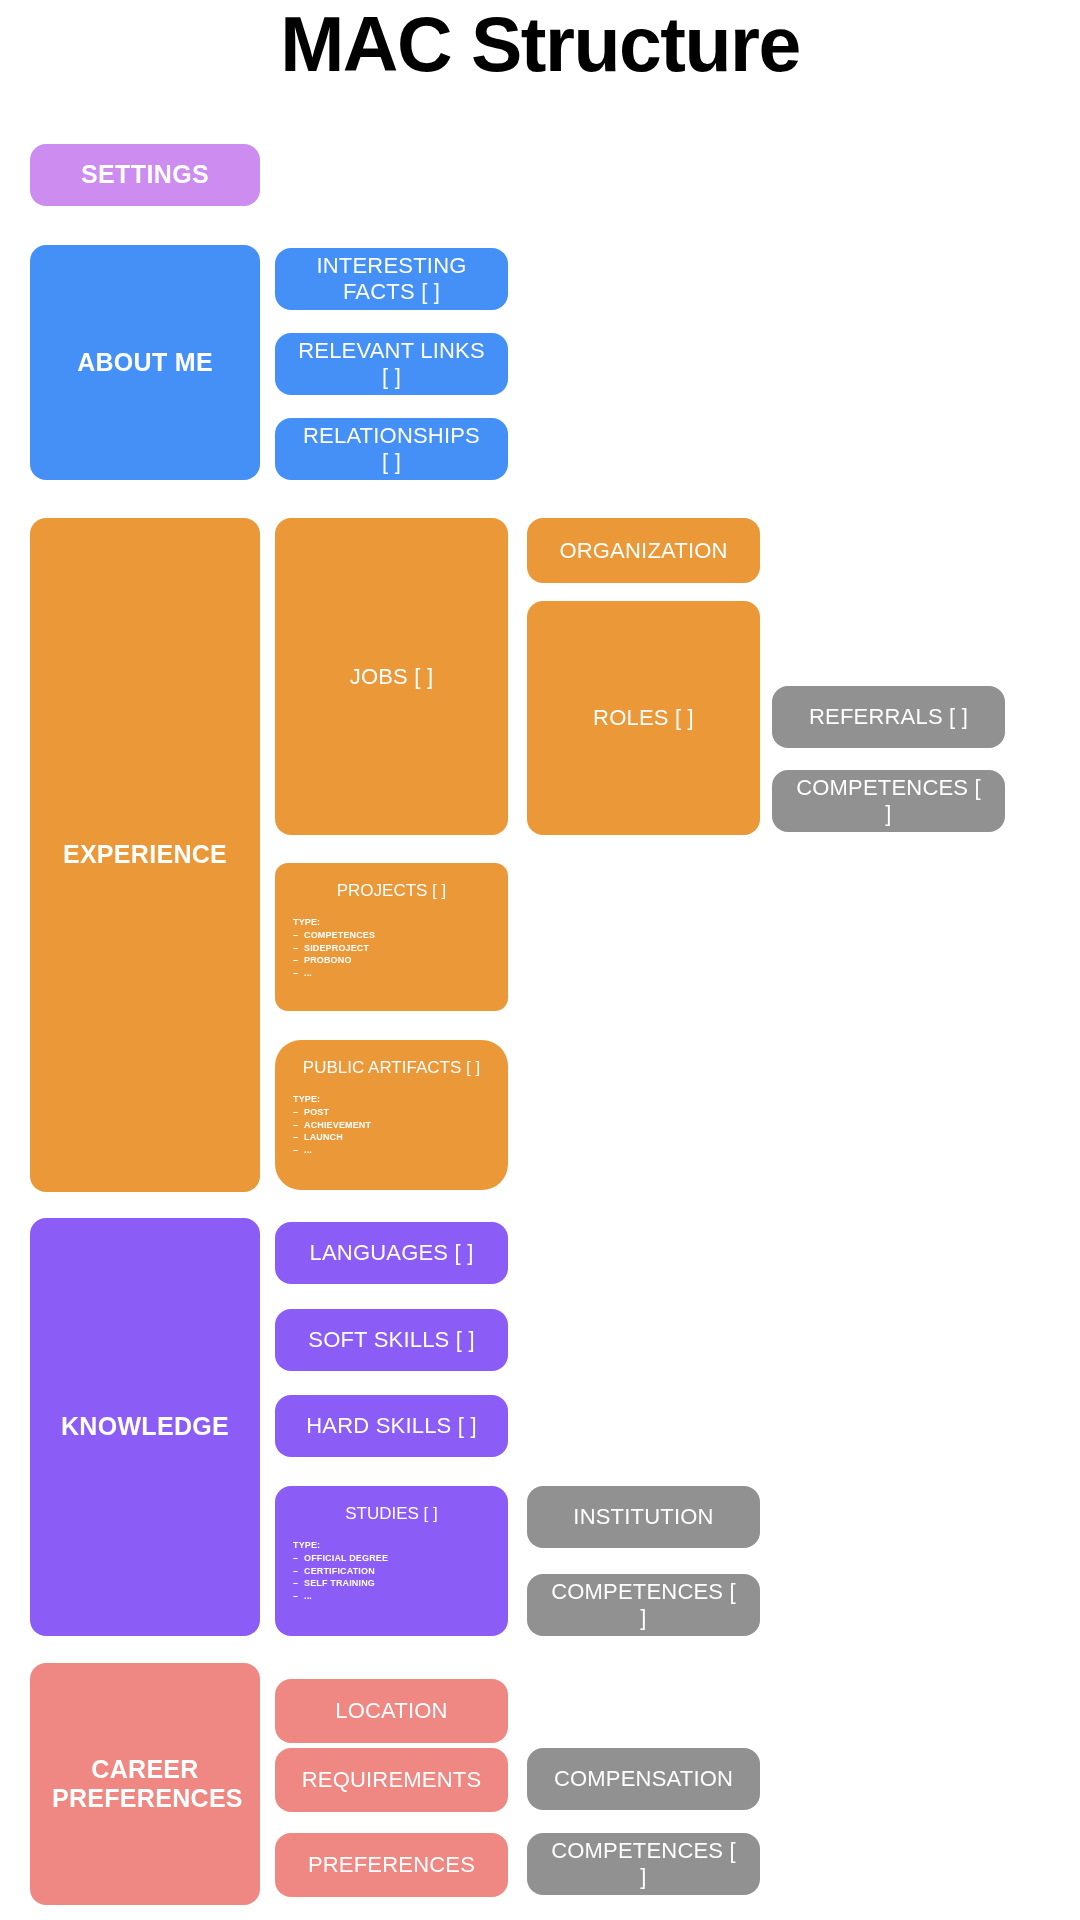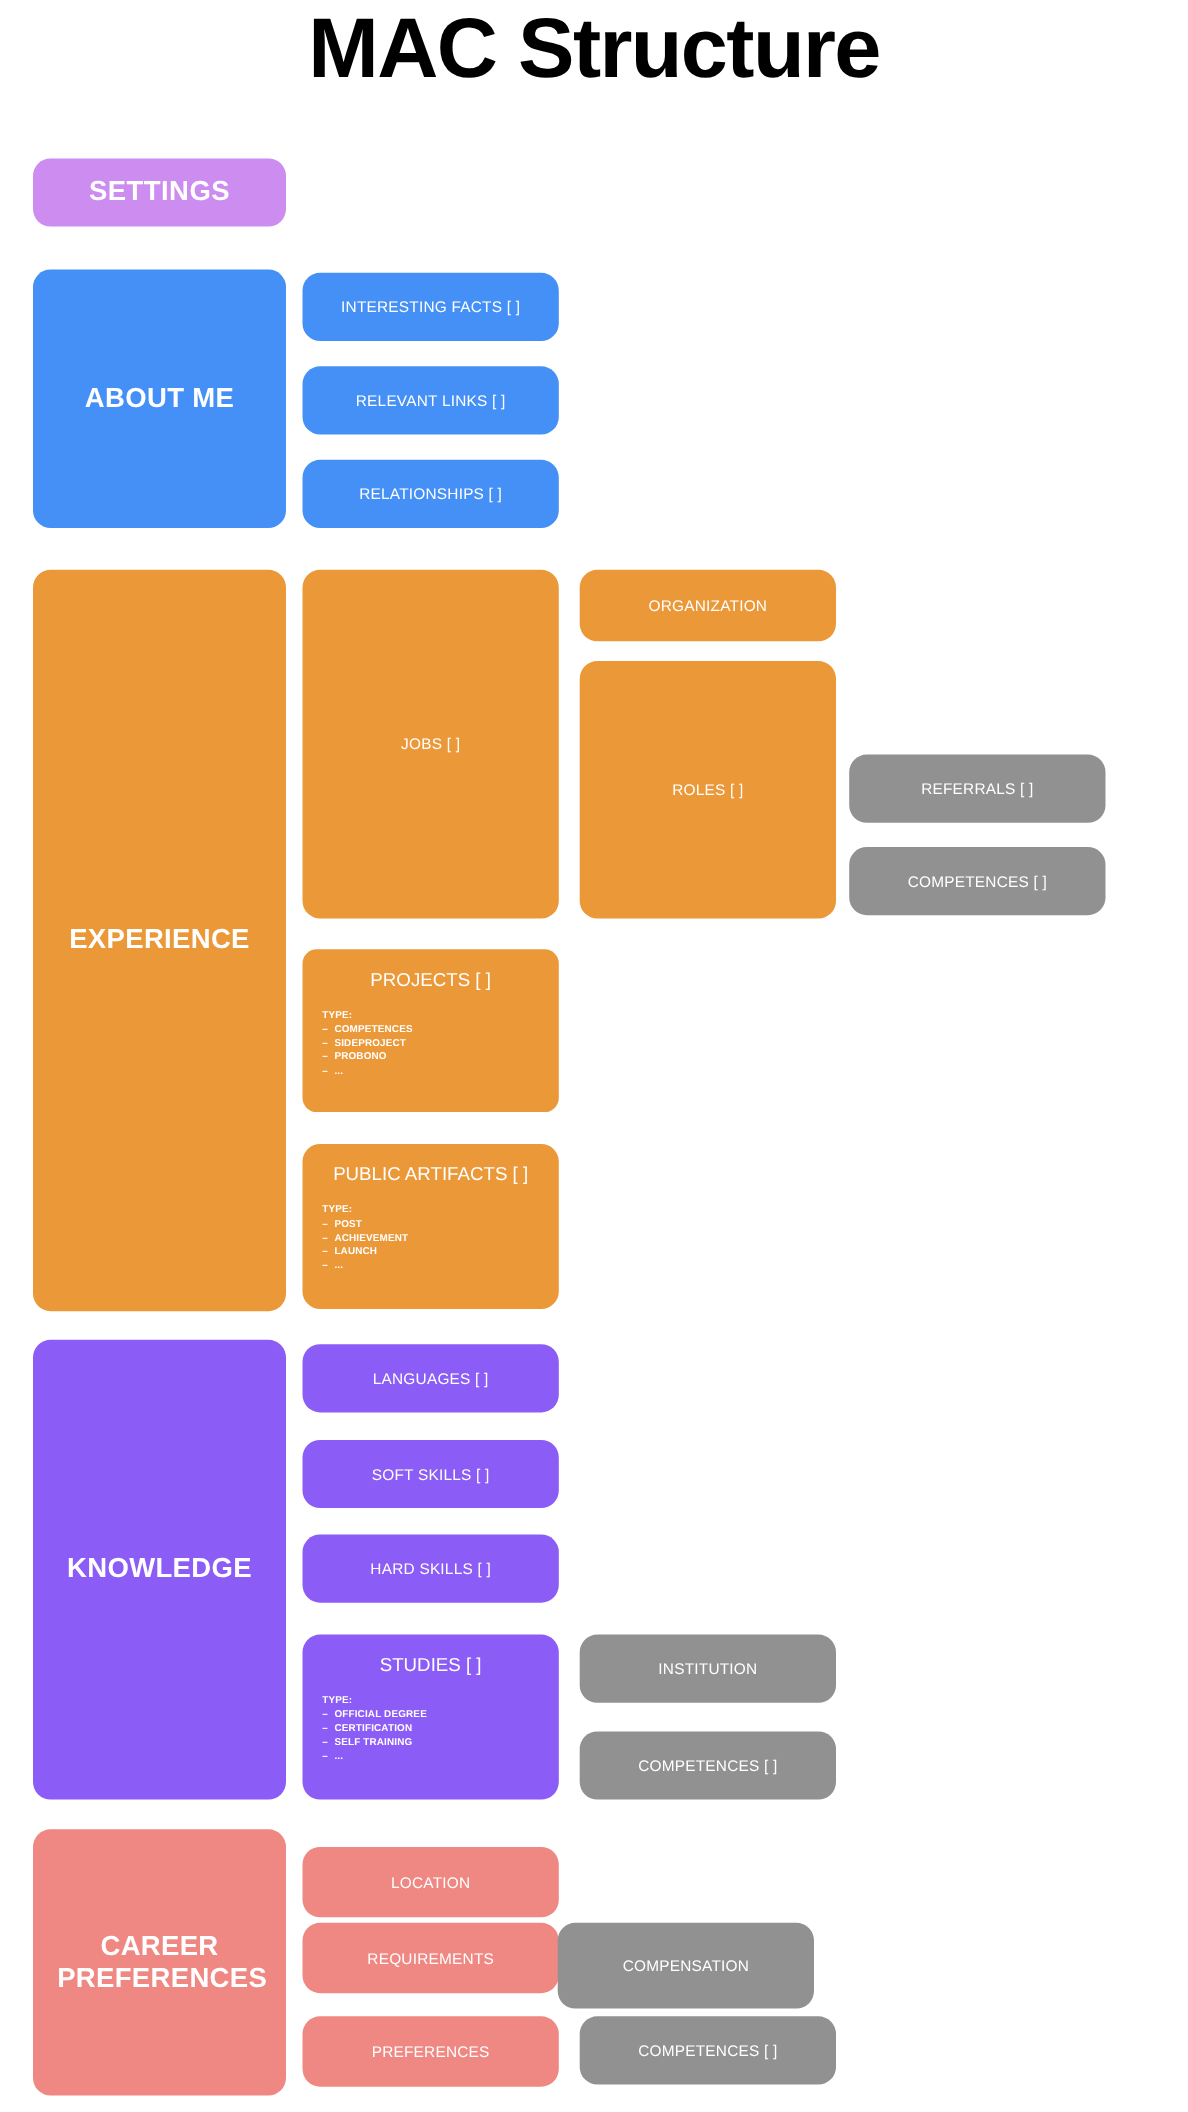--- a/index.html
+++ b/index.html
@@ -57,21 +57,21 @@
   .c-red    { background: #ef8882; }
   .c-gray   { background: #919191; }
 
   
   .pillar {
     font-size: 25px;
     font-weight: 700;
     letter-spacing: 0.3px;
   }
   .child {
-    font-size: 14px;
+    font-size: 22px;
     font-weight: 400;
     letter-spacing: 0.2px;
   }
   .settings-label {
     font-size: 25px;
     font-weight: 700;
     letter-spacing: 0.4px;
   }
 
   
@@ -157,21 +157,21 @@
     <span class="card-label">PROJECTS [ ]</span>
     <div class="type-block">
       <span class="type-heading">TYPE:</span>
       <span class="type-item"><span class="dash">–</span><span>COMPETENCES</span></span>
       <span class="type-item"><span class="dash">–</span><span>SIDEPROJECT</span></span>
       <span class="type-item"><span class="dash">–</span><span>PROBONO</span></span>
       <span class="type-item"><span class="dash">–</span><span>...</span></span>
     </div>
   </div>
 
-  <div class="card c-orange with-list" style="left:275px; top:1040px; width:233px; height:150px;">
+  <div class="card c-orange with-list" style="left:275px; top:1040px; width:233px; height:150px;border-radius:26px;">
     <span class="card-label">PUBLIC ARTIFACTS [ ]</span>
     <div class="type-block">
       <span class="type-heading">TYPE:</span>
       <span class="type-item"><span class="dash">–</span><span>POST</span></span>
       <span class="type-item"><span class="dash">–</span><span>ACHIEVEMENT</span></span>
       <span class="type-item"><span class="dash">–</span><span>LAUNCH</span></span>
       <span class="type-item"><span class="dash">–</span><span>...</span></span>
     </div>
   </div>
 
@@ -219,21 +219,21 @@
   </div>
 
   <div class="card c-red" style="left:275px; top:1748px; width:233px; height:64px;">
     <span class="card-label child">REQUIREMENTS</span>
   </div>
 
   <div class="card c-red" style="left:275px; top:1833px; width:233px; height:64px;">
     <span class="card-label child">PREFERENCES</span>
   </div>
 
-  <div class="card c-gray" style="left:507px; top:1748px; width:233px; height:78px;">
+  <div class="card c-gray" style="left:527px; top:1748px; width:233px; height:62px;">
     <span class="card-label child">COMPENSATION</span>
   </div>
 
   <div class="card c-gray" style="left:527px; top:1833px; width:233px; height:62px;">
     <span class="card-label child">COMPETENCES [ ]</span>
   </div>
 
 </div>
 
 </body></html>

